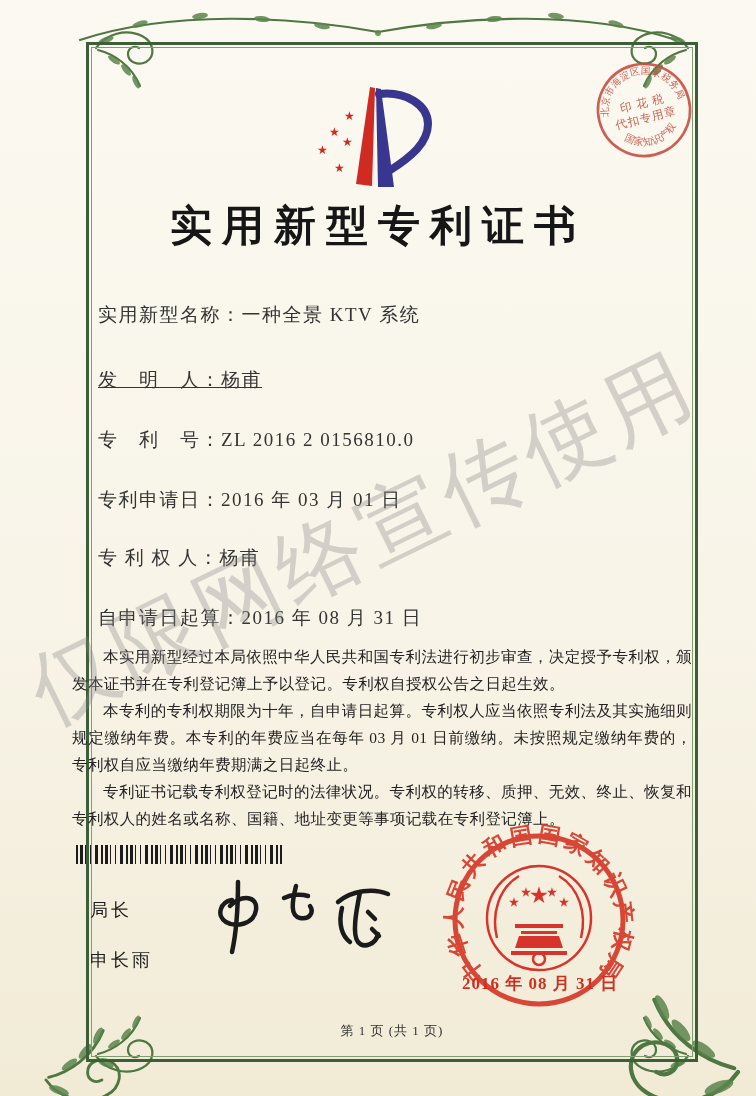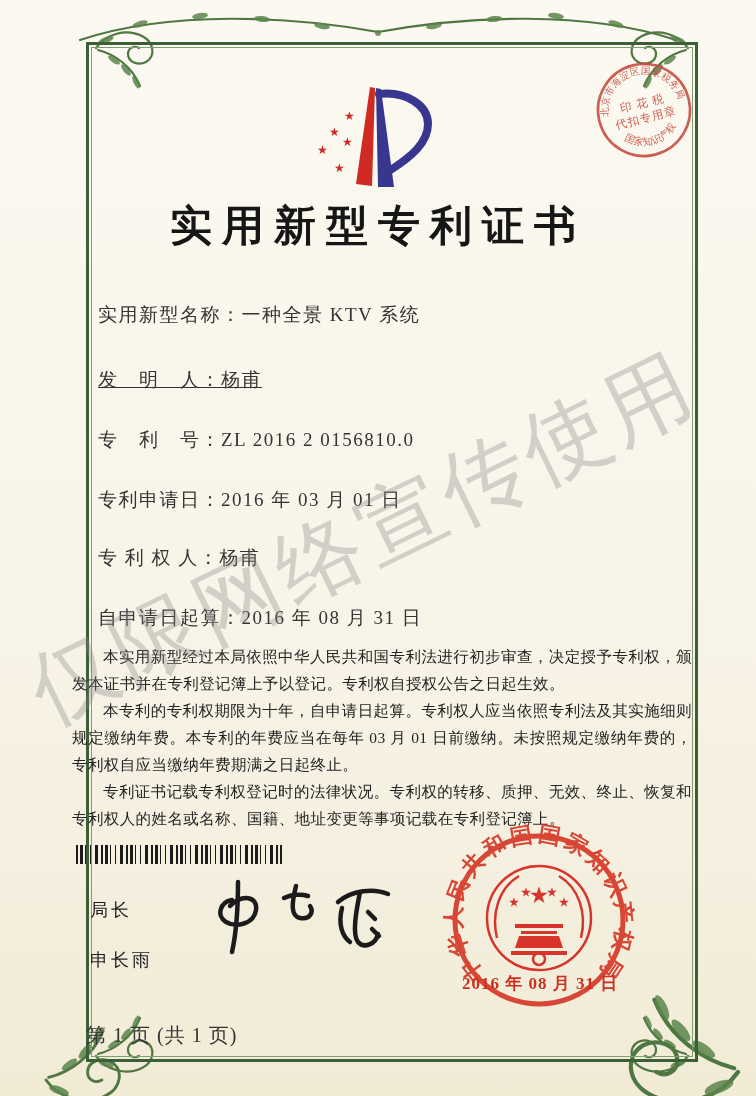--- a/index.html
+++ b/index.html
@@ -65,21 +65,21 @@
   .office-seal .ring{fill:none;stroke:#d63a2a;stroke-width:5;}
   .office-seal text{fill:#d63a2a;font-family:"Liberation Serif",serif;font-weight:700;}
   .office-seal .em{stroke:#d5281e;fill:none;stroke-width:2.5;}
   .office-seal .emf{fill:#d5281e;stroke:none;}
   .seal-date{
     position:absolute;left:462px;top:972px;z-index:5;
     font-size:17px;font-weight:700;color:#cf2f1f;letter-spacing:1px;
   }
   .footer{
     position:absolute;left:86px;top:1022px;width:612px;z-index:3;
-    font-size:20px;letter-spacing:1px;color:#333;
+    text-align:center;font-size:13px;letter-spacing:1px;color:#333;
   }
   .watermark{
     position:absolute;left:36px;top:640px;z-index:6;
     font-size:86px;letter-spacing:5px;white-space:nowrap;
     color:rgba(135,135,135,.34);
     transform:rotate(-26deg);transform-origin:0 50%;
     pointer-events:none;font-family:"Liberation Sans","DejaVu Sans",sans-serif;
   }
 </style>
 </head>

